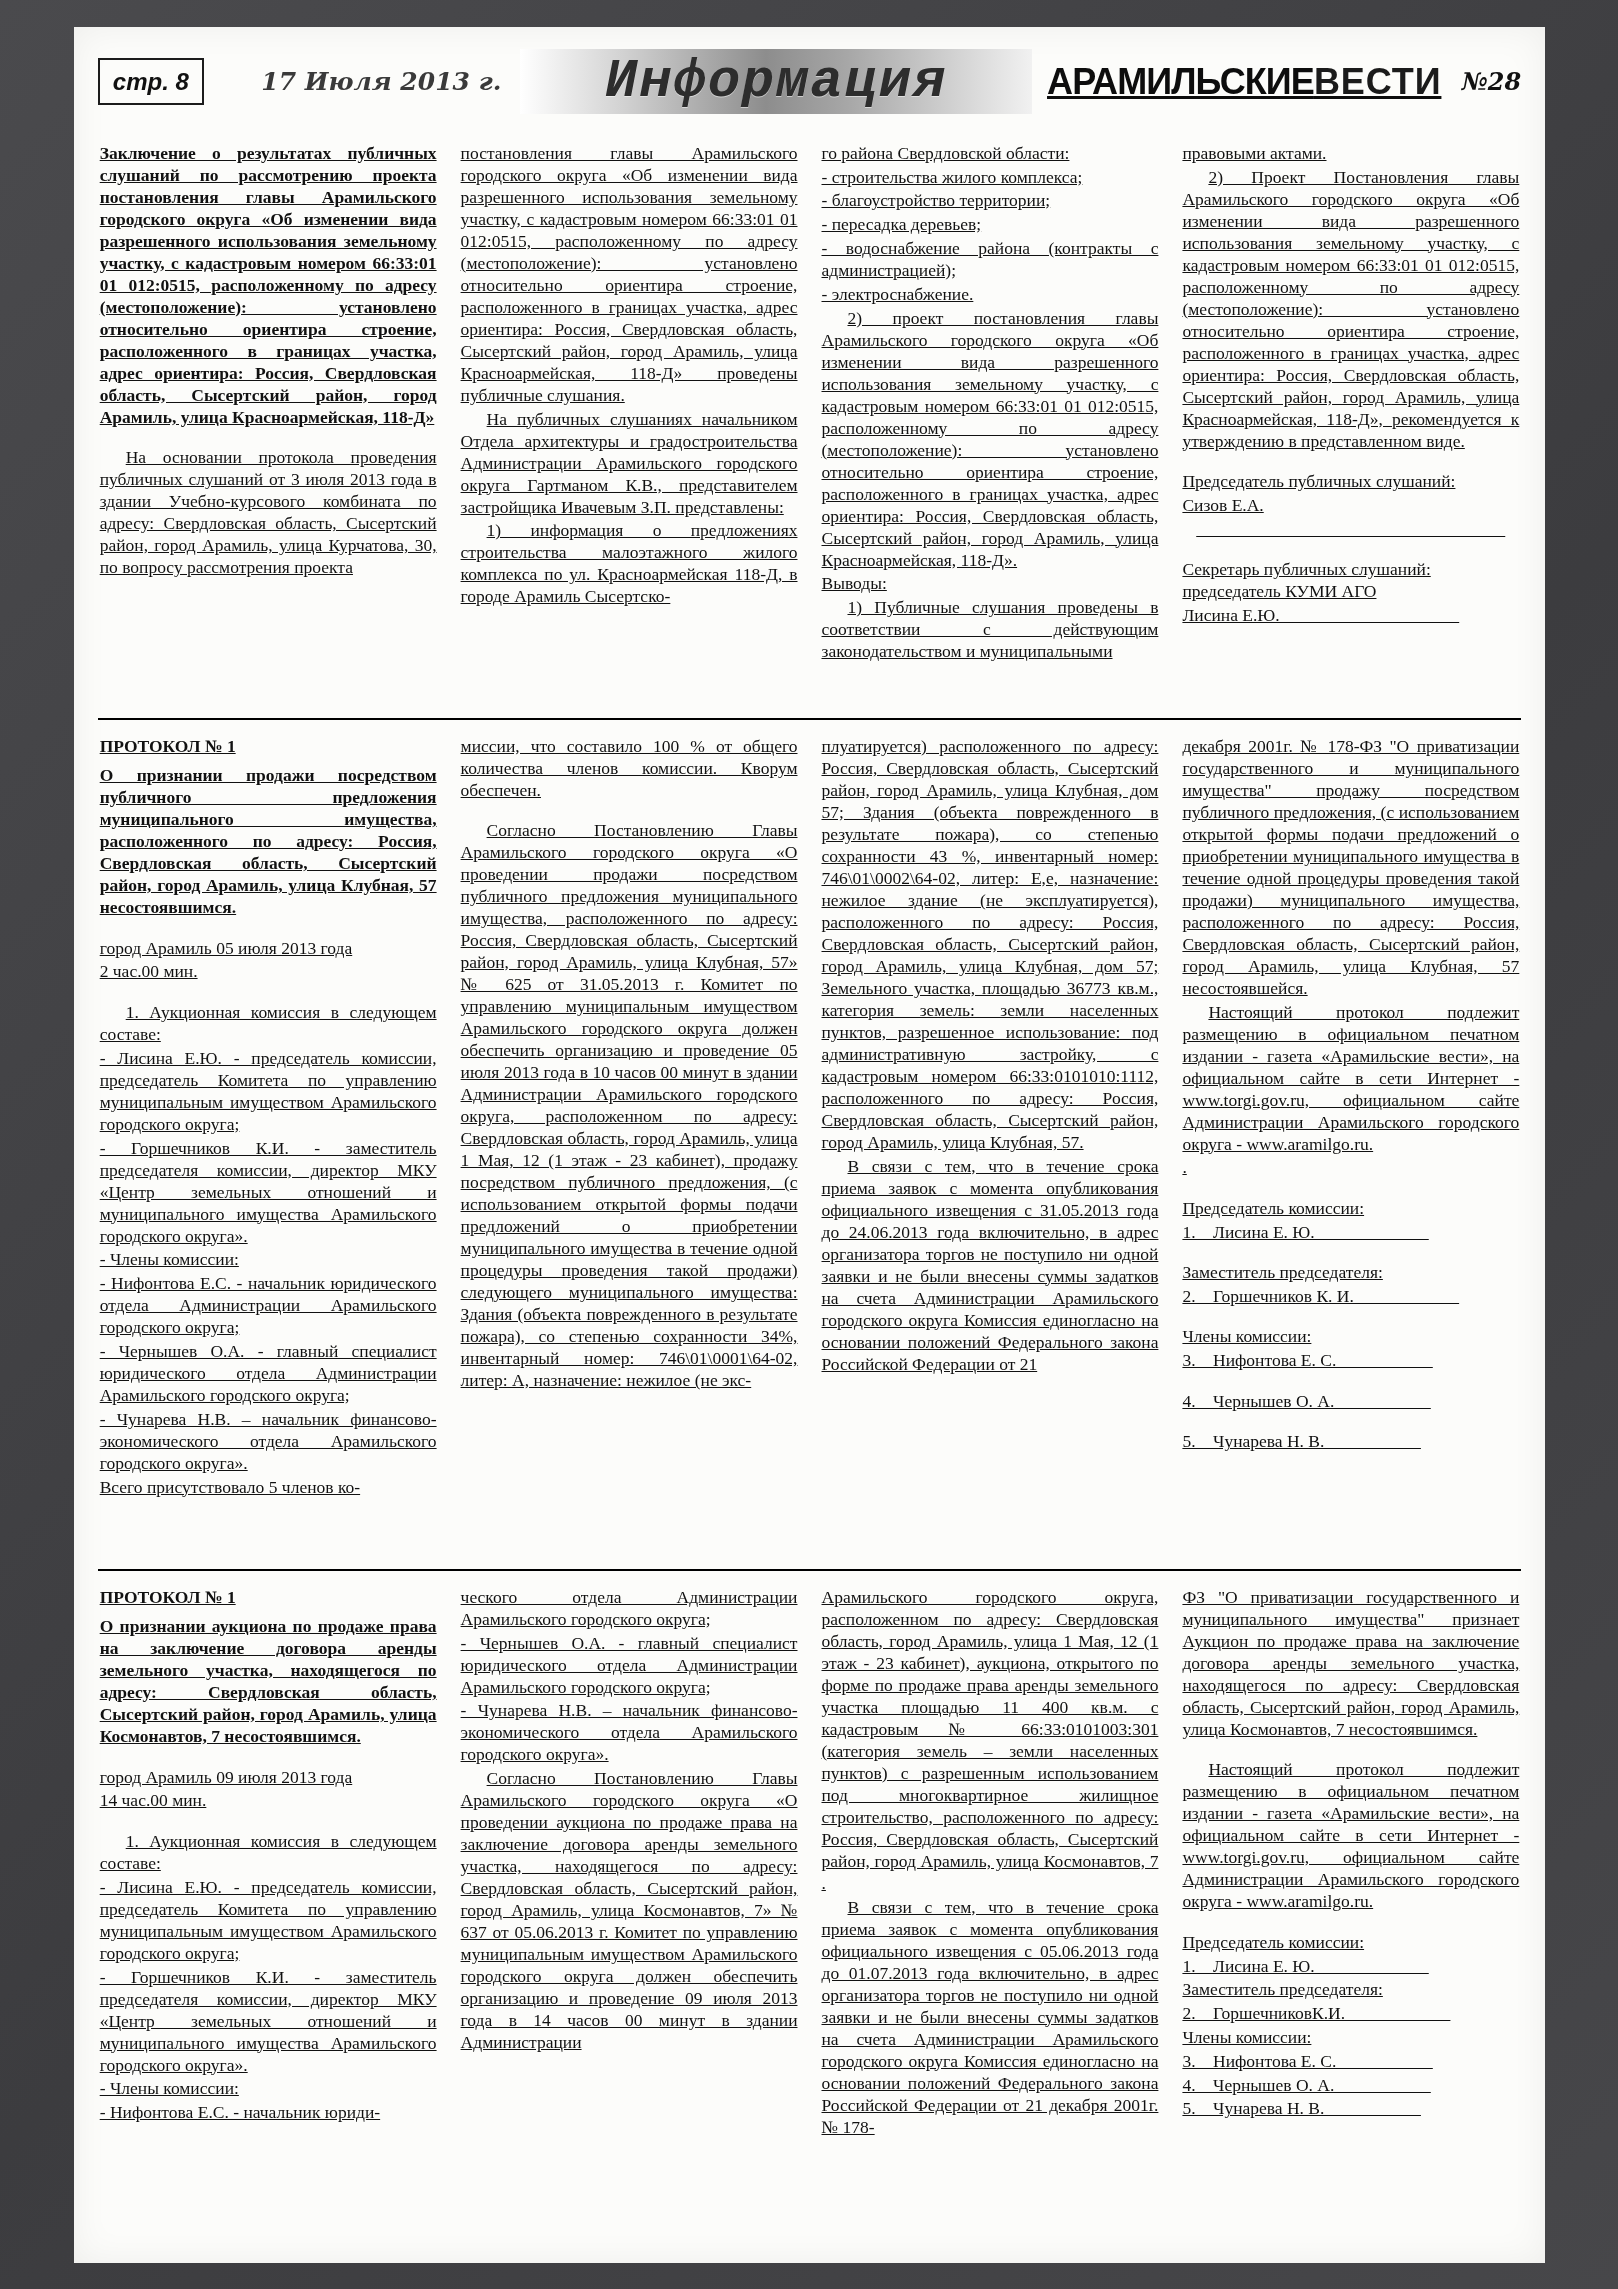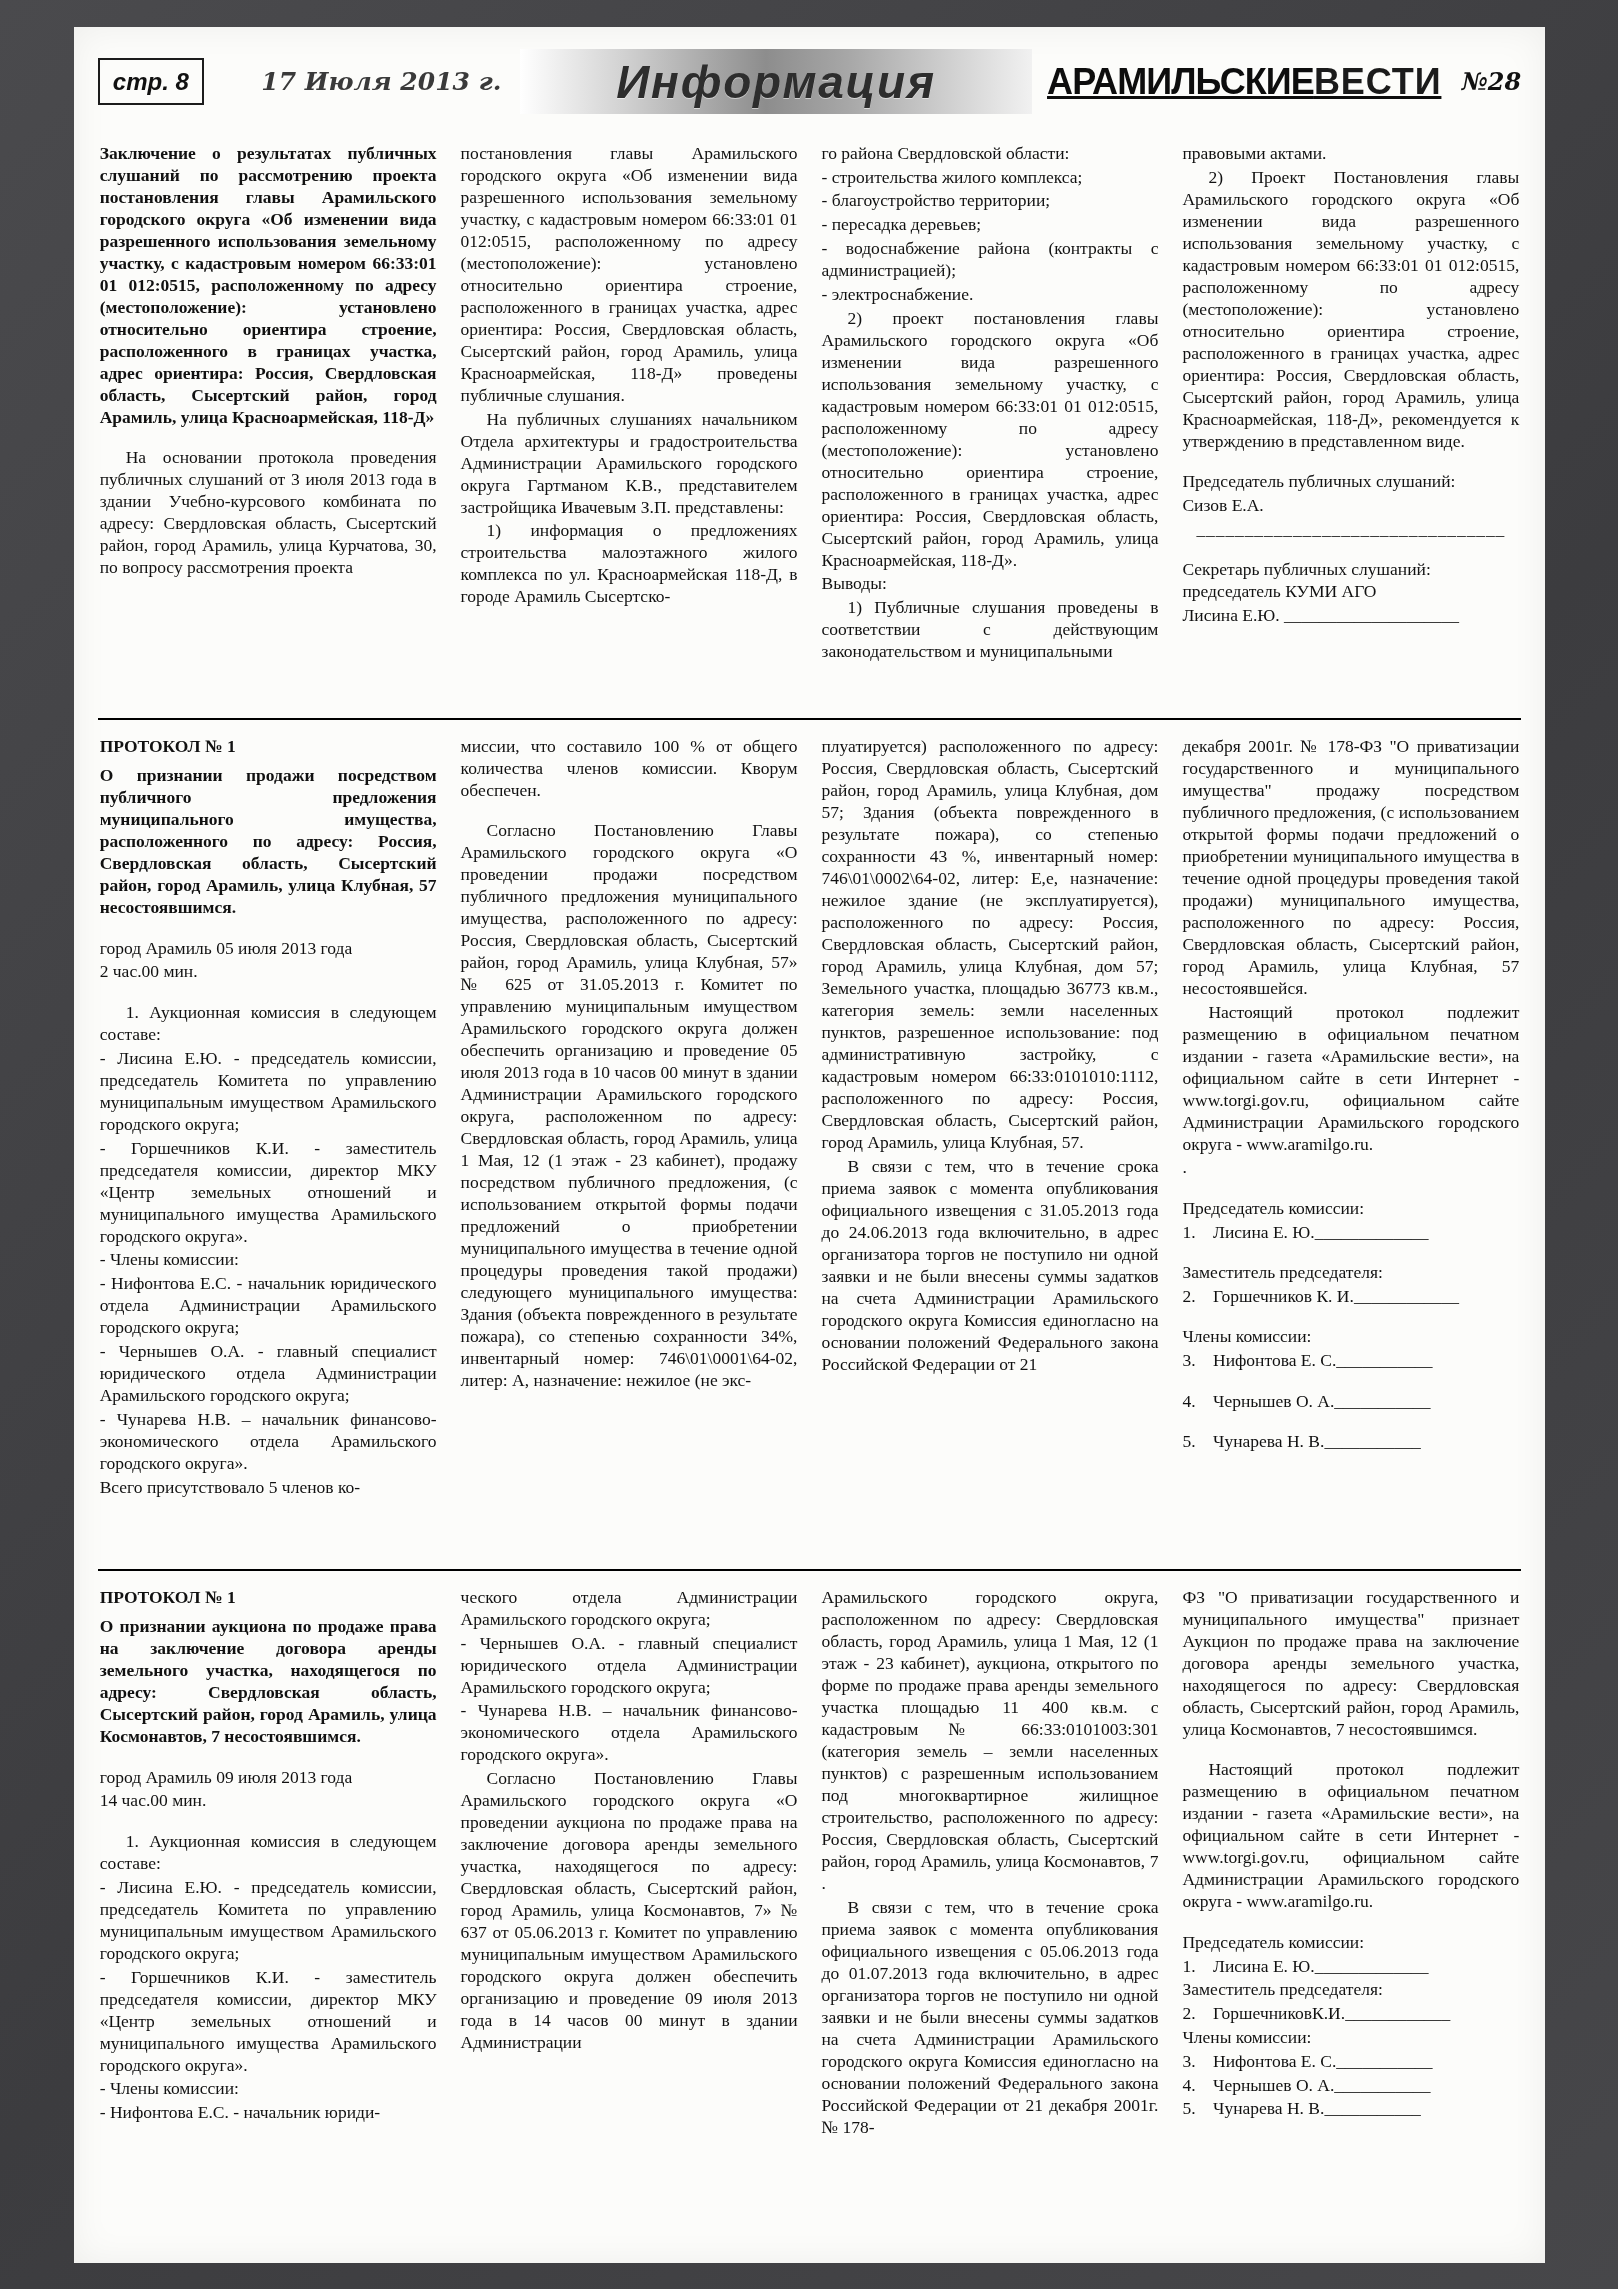--- a/index.html
+++ b/index.html
@@ -40,22 +40,22 @@
     font-family:"DejaVu Serif", serif;
     font-style:italic;font-weight:600;font-size:25px;
     color:#3a3a3a;white-space:nowrap;padding:0 3.7px;margin-left:39px;
   }
   .strip{
     flex:1 1 auto;align-self:stretch;margin:7.4px 0;
     background:linear-gradient(90deg,#ffffff 0%,#d2d2d2 20%,#8d8d8d 48%,#a7a7a7 64%,#f1f1f1 100%);
     display:flex;align-items:center;justify-content:center;
   }
   .striptitle{
-    font-family:Liberation Sans, sans-serif;
-    font-style:italic;font-weight:700;font-size:46px;
+    font-family:Liberation Mono, monospace;
+    font-style:italic;font-weight:700;font-size:54px;
     color:#2d2d2d;letter-spacing:1.8px;
     text-shadow:0 0.9px 0 rgba(255,255,255,.5);
   }
   .brand{
     font-family:"Liberation Sans", sans-serif;
     font-weight:900;font-size:36px;letter-spacing:-0.9px;
     white-space:nowrap;color:#0d0d0d;text-decoration:underline;
   }
   .brand .b2{letter-spacing:0.9px;color:#1b1b1b;}
   .issue{
@@ -63,20 +63,21 @@
     font-style:italic;font-weight:700;font-size:24px;
     padding-left:5.5px;white-space:nowrap;
   }
 
   
   .rule{flex:0 0 auto;border-top:2.8px solid #000;margin:0 1.8px;}
   .art{
     display:flex;gap:24px;
     padding:14.8px 3.7px 9.2px;
     overflow:hidden;
+    text-decoration:underline;
   }
   .s1{flex:0 0 591px;}
   .s2{flex:0 0 849px;}
   .s3{flex:1 1 auto;}
   .col{
     flex:1 1 0;min-width:0;
     font-size:17.5px;line-height:22px;
     text-align:justify;
   }
   .blk{margin:0 0 1.8px;}

